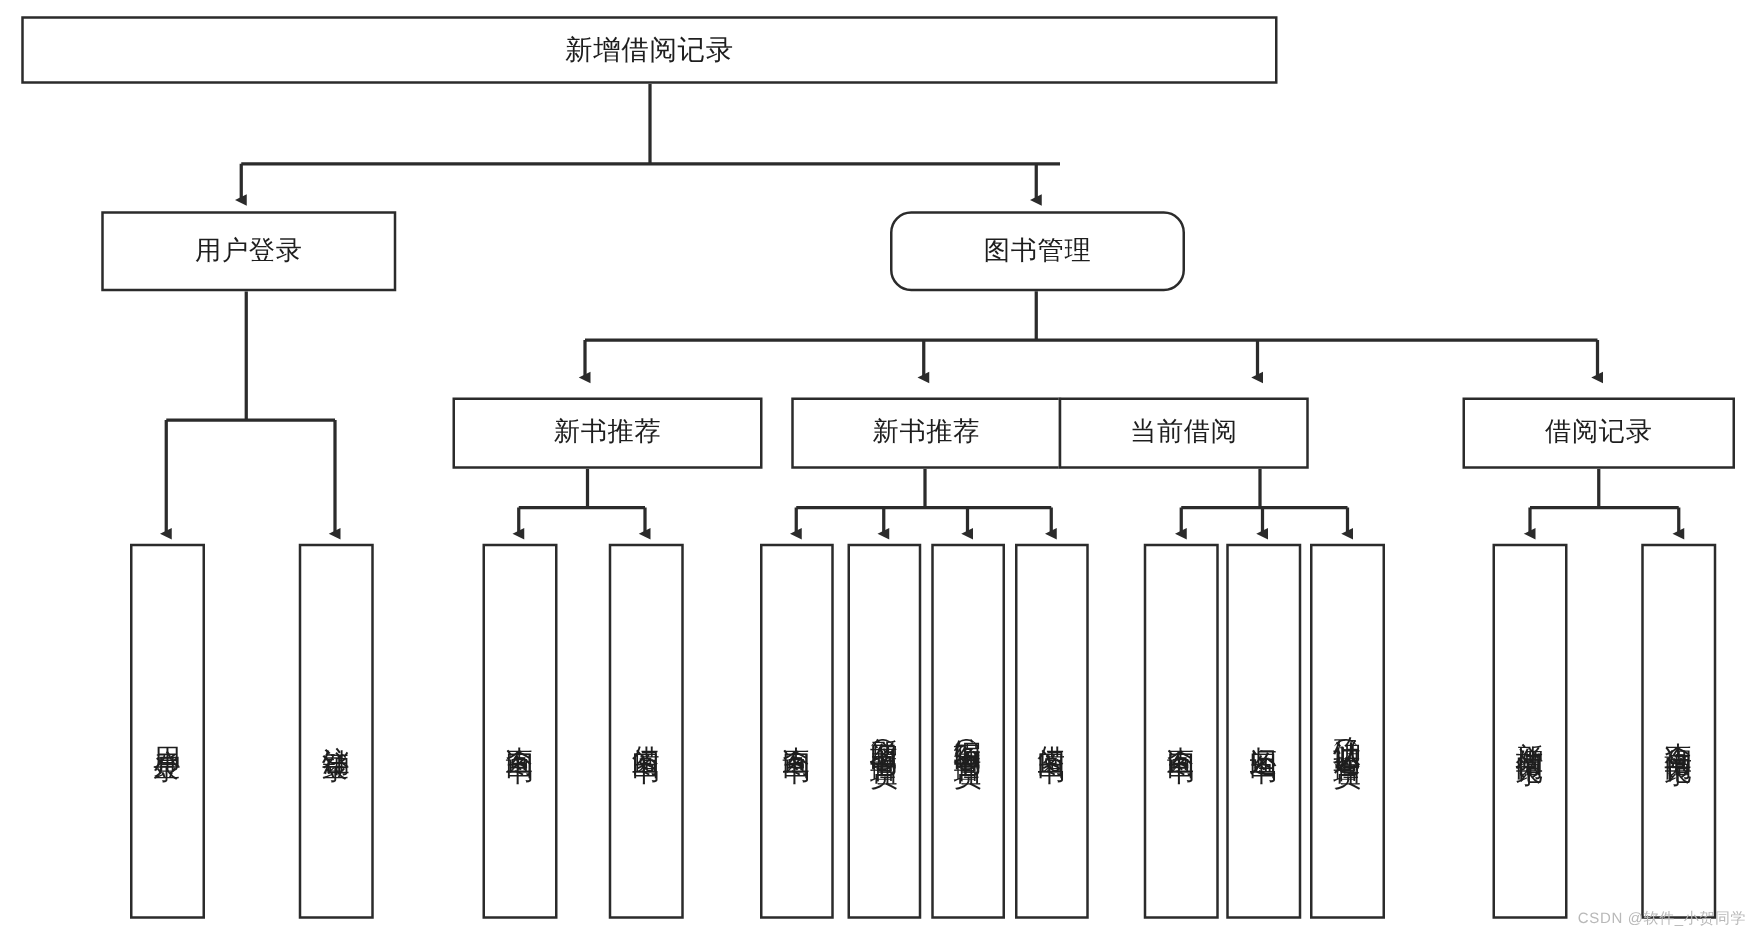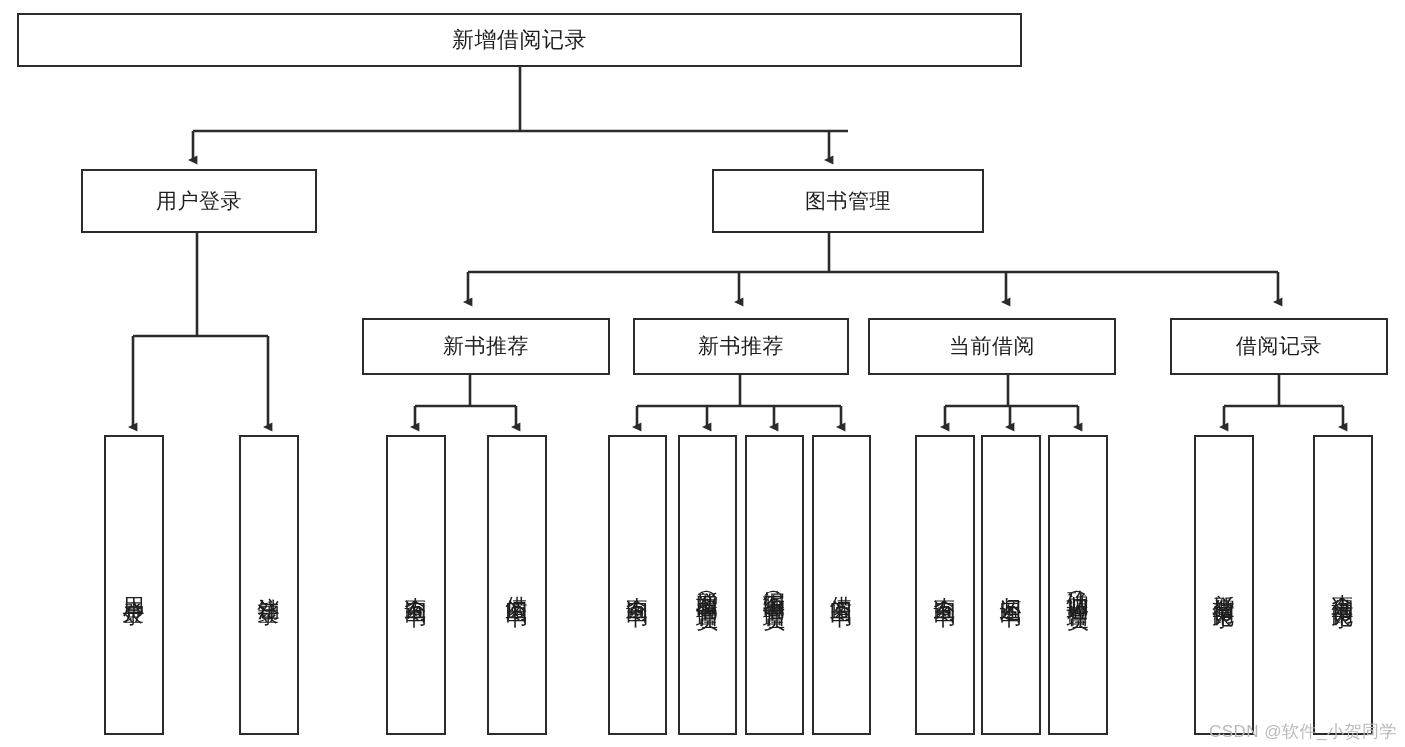--- a/index.html
+++ b/index.html
@@ -44,21 +44,21 @@
     text-orientation:upright;
     font-size:22px;
     line-height:1.05;
     letter-spacing:3px;
     white-space:nowrap;
   }
   .watermark{
     position:absolute;
     right:8px;
     bottom:4px;
-    font-size:17px;
+    font-size:12px;
     color:#b9b9b9;
     letter-spacing:0.5px;
     white-space:nowrap;
     user-select:none;
   }
 </style>
 </head>
 <body>
 
 <div id="stage">
@@ -113,31 +113,31 @@
     </g>
   </svg>
 
   <div class="node h-node root" style="left:17px;top:13px;width:1005px;height:54px;">
     <span class="lbl">新增借阅记录</span>
   </div>
 
   <div class="node h-node" style="left:81px;top:169px;width:236px;height:64px;">
     <span class="lbl">用户登录</span>
   </div>
-  <div class="node h-node" style="left:712px;top:169px;width:272px;height:64px;">
+  <div class="node h-node" style="left:712px;top:169px;width:236px;height:64px;border-radius:17px;">
     <span class="lbl">图书管理</span>
   </div>
 
   <div class="node h-node" style="left:362px;top:318px;width:248px;height:57px;">
     <span class="lbl">新书推荐</span>
   </div>
   <div class="node h-node" style="left:633px;top:318px;width:216px;height:57px;">
     <span class="lbl">新书推荐</span>
   </div>
-  <div class="node h-node" style="left:868px;top:318px;width:248px;height:57px;">
+  <div class="node h-node" style="left:847px;top:318px;width:200px;height:57px;">
     <span class="lbl">当前借阅</span>
   </div>
   <div class="node h-node" style="left:1170px;top:318px;width:218px;height:57px;">
     <span class="lbl">借阅记录</span>
   </div>
 
   <div class="node v-node" style="left:104px;top:435px;width:60px;height:300px;">
     <span class="lbl">用户登录</span>
   </div>
   <div class="node v-node" style="left:239px;top:435px;width:60px;height:300px;">

